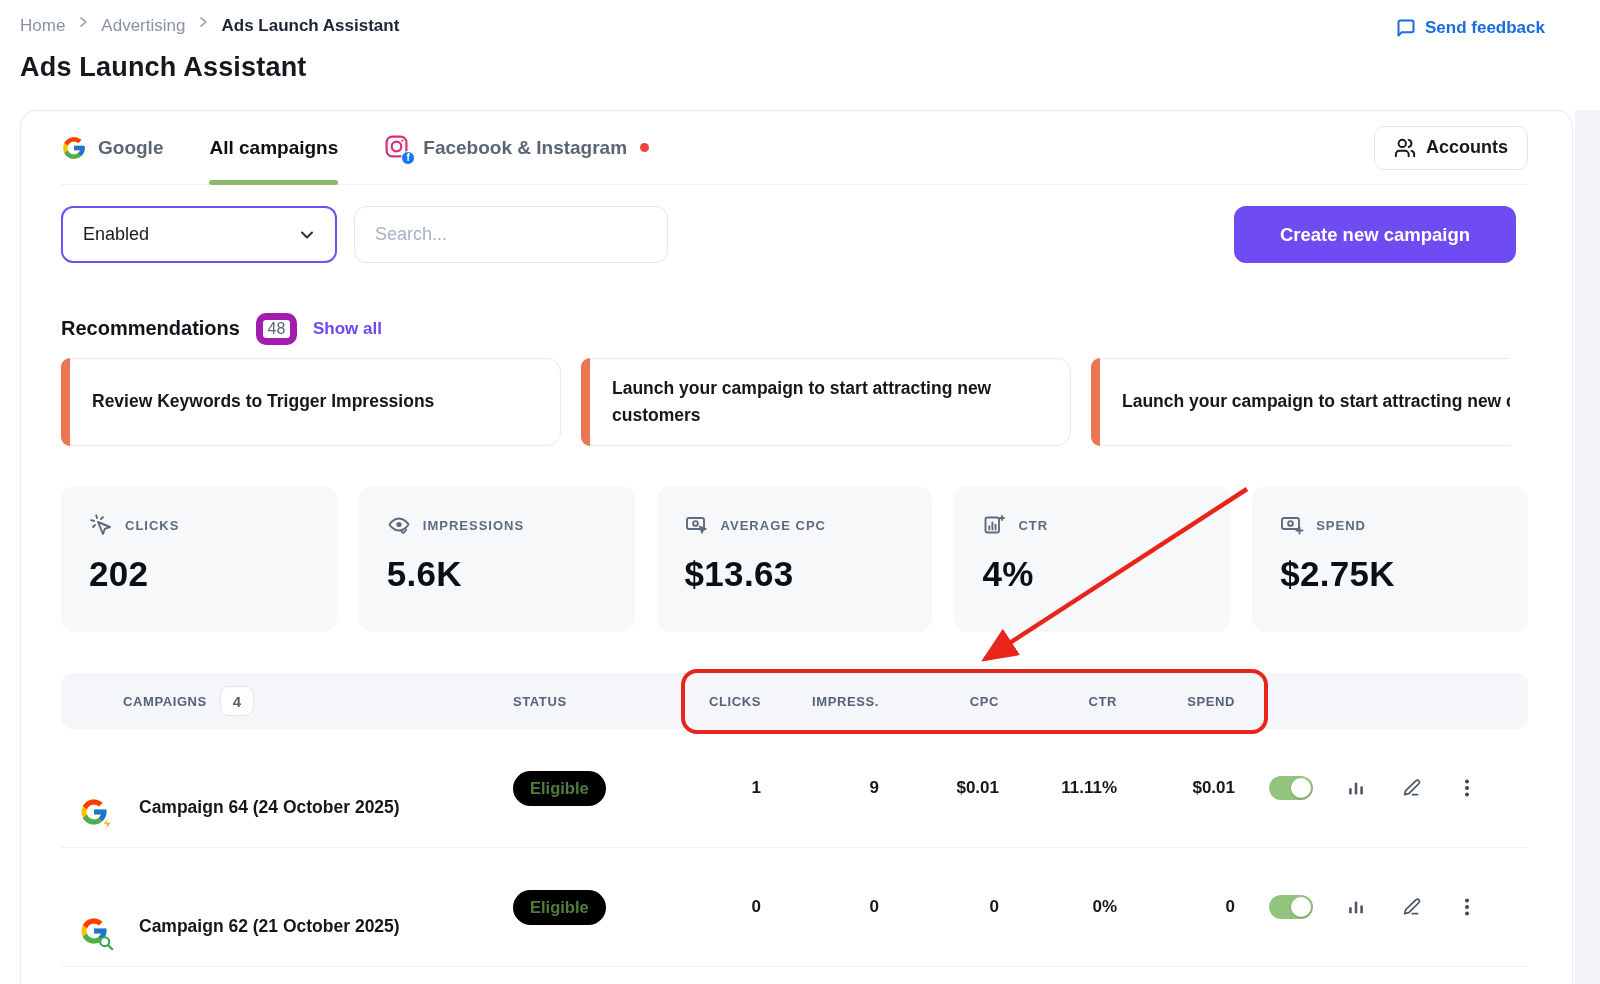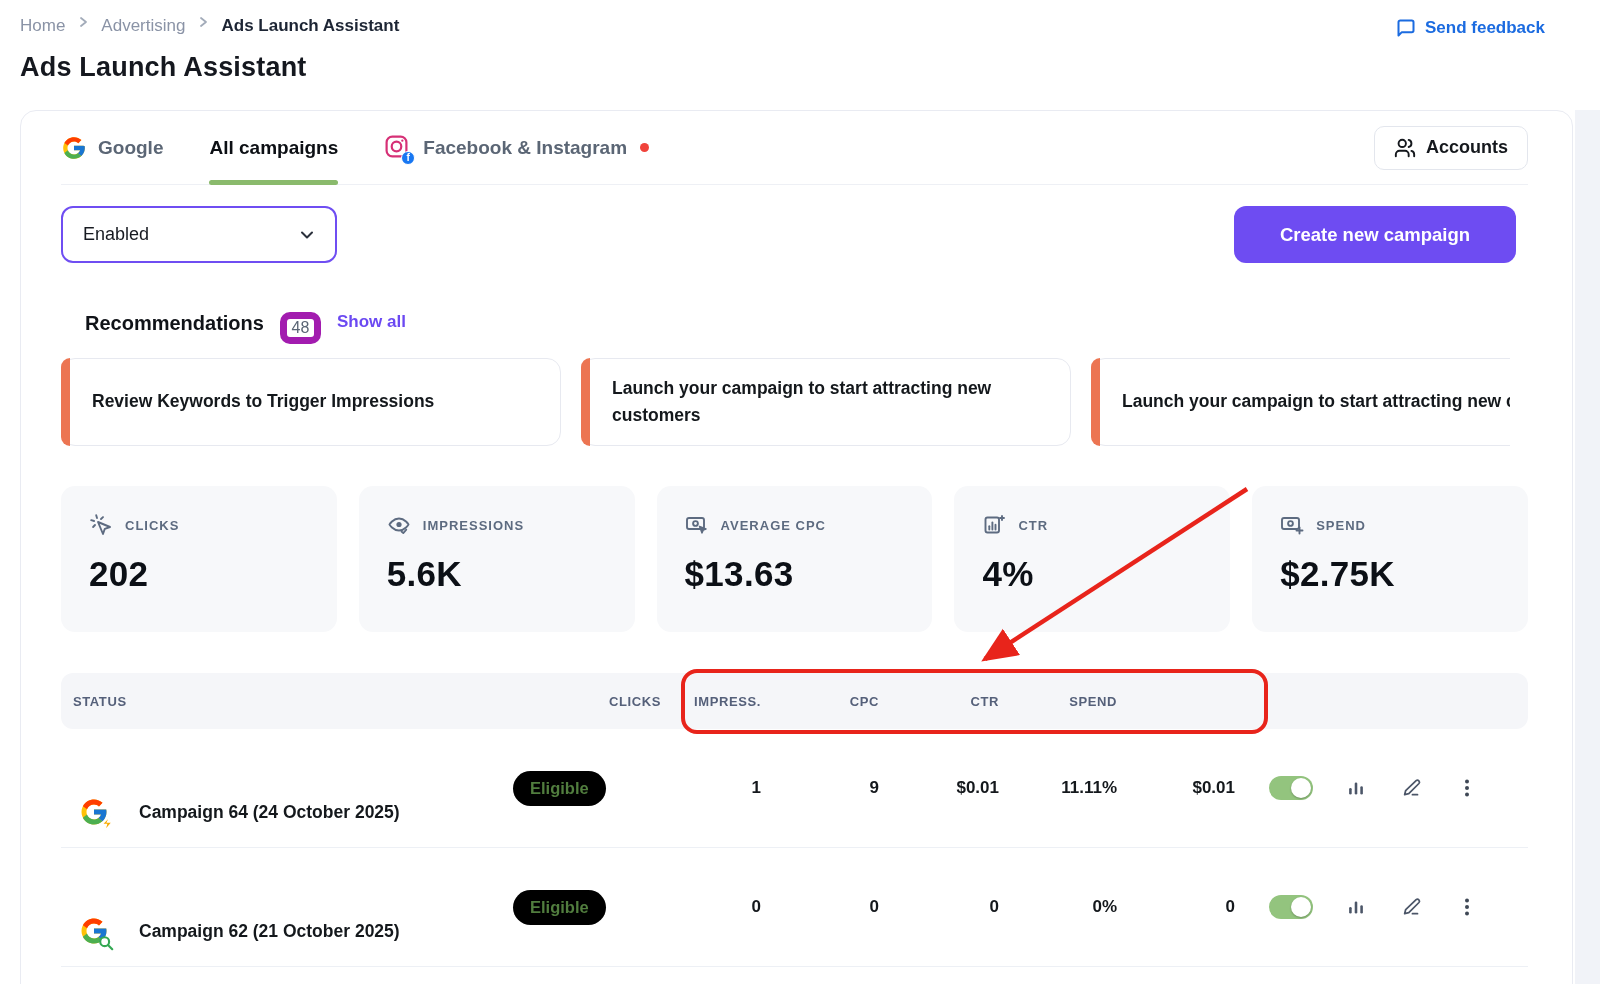--- a/index.html
+++ b/index.html
@@ -30,21 +30,21 @@
   .accounts-btn { margin-left:auto; height:44px; display:flex; align-items:center; gap:10px; padding:0 19px; border:1px solid #e3e6ed; border-radius:10px; background:#fff; font-size:18px; font-weight:700; color:#15181d; cursor:pointer; }
 
   
   .filter-row { position:absolute; left:40px; right:56px; top:95px; height:57px; display:flex; align-items:center; }
   .status-select { width:276px; height:57px; border:2px solid #6f4ef2; border-radius:12px; display:flex; align-items:center; justify-content:space-between; padding:0 20px 0 20px; font-size:18px; color:#171a21; cursor:pointer; background:#fff; }
   .search-box { margin-left:17px; width:314px; height:57px; border:1px solid #e4e7ee; border-radius:12px; padding:0 20px; font-size:18px; color:#2a2f3a; background:#fff; outline:none; font-family:"Liberation Sans",sans-serif; }
   .search-box::placeholder { color:#a9b2c1; }
   .create-btn { margin-left:auto; width:282px; height:57px; background:#6e4cf2; border:none; border-radius:12px; color:#fff; font-size:18.5px; font-weight:700; cursor:pointer; font-family:"Liberation Sans",sans-serif; }
 
   
-  .rec-header { position:absolute; left:40px; top:201px; height:33px; display:flex; gap:16px;margin-left:24px; }
+  .rec-header { position:absolute; left:40px; top:201px; height:33px; display:flex; align-items:center; gap:16px; }
   .rec-title { font-size:20px; font-weight:700; color:#101318; }
   .rec-count { min-width:41px; height:32px; padding:0 2px; border:7px solid #a21caf; border-radius:10px; background:#fff; display:flex; align-items:center; justify-content:center; font-size:16px; color:#5a6575; }
   .show-all { font-size:17px; font-weight:700; color:#6b49f2; cursor:pointer; }
   .rec-cards { position:absolute; left:40px; top:247px; height:89px; width:1449px; overflow:hidden; display:flex; gap:20px; }
   .rec-card { position:relative; flex:none; height:88px; background:#fff; border:1px solid #e7e9f0; border-radius:14px; display:flex; align-items:center; padding:6px 24px 6px 30px; font-size:17.5px; font-weight:700; color:#14181c; cursor:pointer; line-height:1.55; }
   .rec-card::before { content:""; position:absolute; left:-1px; top:-1px; bottom:-1px; width:9px; background:#ec7552; border-radius:14px 0 0 14px; }
   .rec-card.c1 { width:500px; }
   .rec-card.c2 { width:490px; }
   .rec-card.c3 { width:540px; }
 
@@ -56,21 +56,21 @@
 
   
   .tbl-grid { display:grid; grid-template-columns:440px 160px 100px 118px 120px 118px 118px 1fr; align-items:center; }
   .tbl-header { position:absolute; left:40px; right:44px; top:562px; height:56px; background:#f5f6f9; border-radius:12px; font-size:13px; font-weight:700; letter-spacing:.6px; color:#55607a; }
   .th-campaigns { display:flex; align-items:center; gap:13px; padding-left:62px; }
   .th-count { min-width:34px; height:30px; padding:0 8px; background:#fff; border:1px solid #e2e6ee; border-radius:9px; display:flex; align-items:center; justify-content:center; font-size:15px; color:#566070; letter-spacing:0; }
   .th-status { padding-left:12px; }
   .th-num { text-align:right; }
   .tbl-rows { position:absolute; left:40px; right:44px; top:618px; }
   .tbl-row { height:119px; border-bottom:1px solid #edf0f5; }
-  .cell-name { display:flex; align-items:center; gap:30px; padding-left:18px; font-size:17.5px; font-weight:700; color:#14181c;margin-top:48px; }
+  .cell-name { display:flex; align-items:flex-start; gap:30px; padding-left:18px; font-size:17.5px; font-weight:700; color:#14181c;margin-top:48px; }
   .row-icon { position:relative; width:30px; height:30px; flex:none; }
   .row-icon .overlay { position:absolute; right:-5px; bottom:-5px; }
   .cell-status { padding-left:12px; }
   .badge-eligible { display:inline-block; background:#000000; color:#517d3e; font-size:16.5px; font-weight:700; padding:8px 17px; border-radius:19px; }
   .cell-num { text-align:right; font-size:17px; font-weight:600; color:#14181c; }
   .cell-controls { display:flex; align-items:center; gap:30px; padding-left:34px; }
   .toggle { position:relative; width:44px; height:24px; border-radius:13px; background:#93c47e; cursor:pointer; flex:none; }
   .toggle .knob { position:absolute; top:2px; right:2px; width:20px; height:20px; border-radius:50%; background:#fff; box-shadow:0 1px 2px rgba(0,0,0,.25); }
   .icon-btn { background:none; border:none; cursor:pointer; padding:2px; display:flex; }
 
@@ -159,20 +159,21 @@
 
     <div class="filter-row">
       <div class="status-select">
         <span>Enabled</span>
         <span>
             <svg width="16" height="16" viewBox="0 0 16 16">
               <polyline points="3,5.5 8,10.5 13,5.5" fill="none" stroke="#2b313c" stroke-width="2" stroke-linecap="round" stroke-linejoin="round"></polyline>
             </svg>
           </span>
       </div>
+      <input class="search-box" type="text" placeholder="Search..." style="">
       <button class="create-btn">Create new campaign</button>
     </div>
 
     <div class="rec-header">
       <span class="rec-title">Recommendations</span>
       <span class="rec-count">48</span>
       <span class="show-all">Show all</span>
     </div>
     <div class="rec-cards">
       <div class="rec-card c1">
@@ -254,20 +255,24 @@
                 <path d="M16.5 17.5h6"></path>
               </svg>
             </span>
           <span>SPEND</span>
         </div>
         <div class="stat-value">$2.75K</div>
       </div>
     </div>
 
     <div class="tbl-header tbl-grid">
+      <div class="th-campaigns">
+        <span>CAMPAIGNS</span>
+        <span class="th-count">4</span>
+      </div>
       <div class="th-status">STATUS</div>
       <div class="th-num">CLICKS</div>
       <div class="th-num">IMPRESS.</div>
       <div class="th-num">CPC</div>
       <div class="th-num">CTR</div>
       <div class="th-num">SPEND</div>
       <div></div>
     </div>
 
     <div class="tbl-rows">

